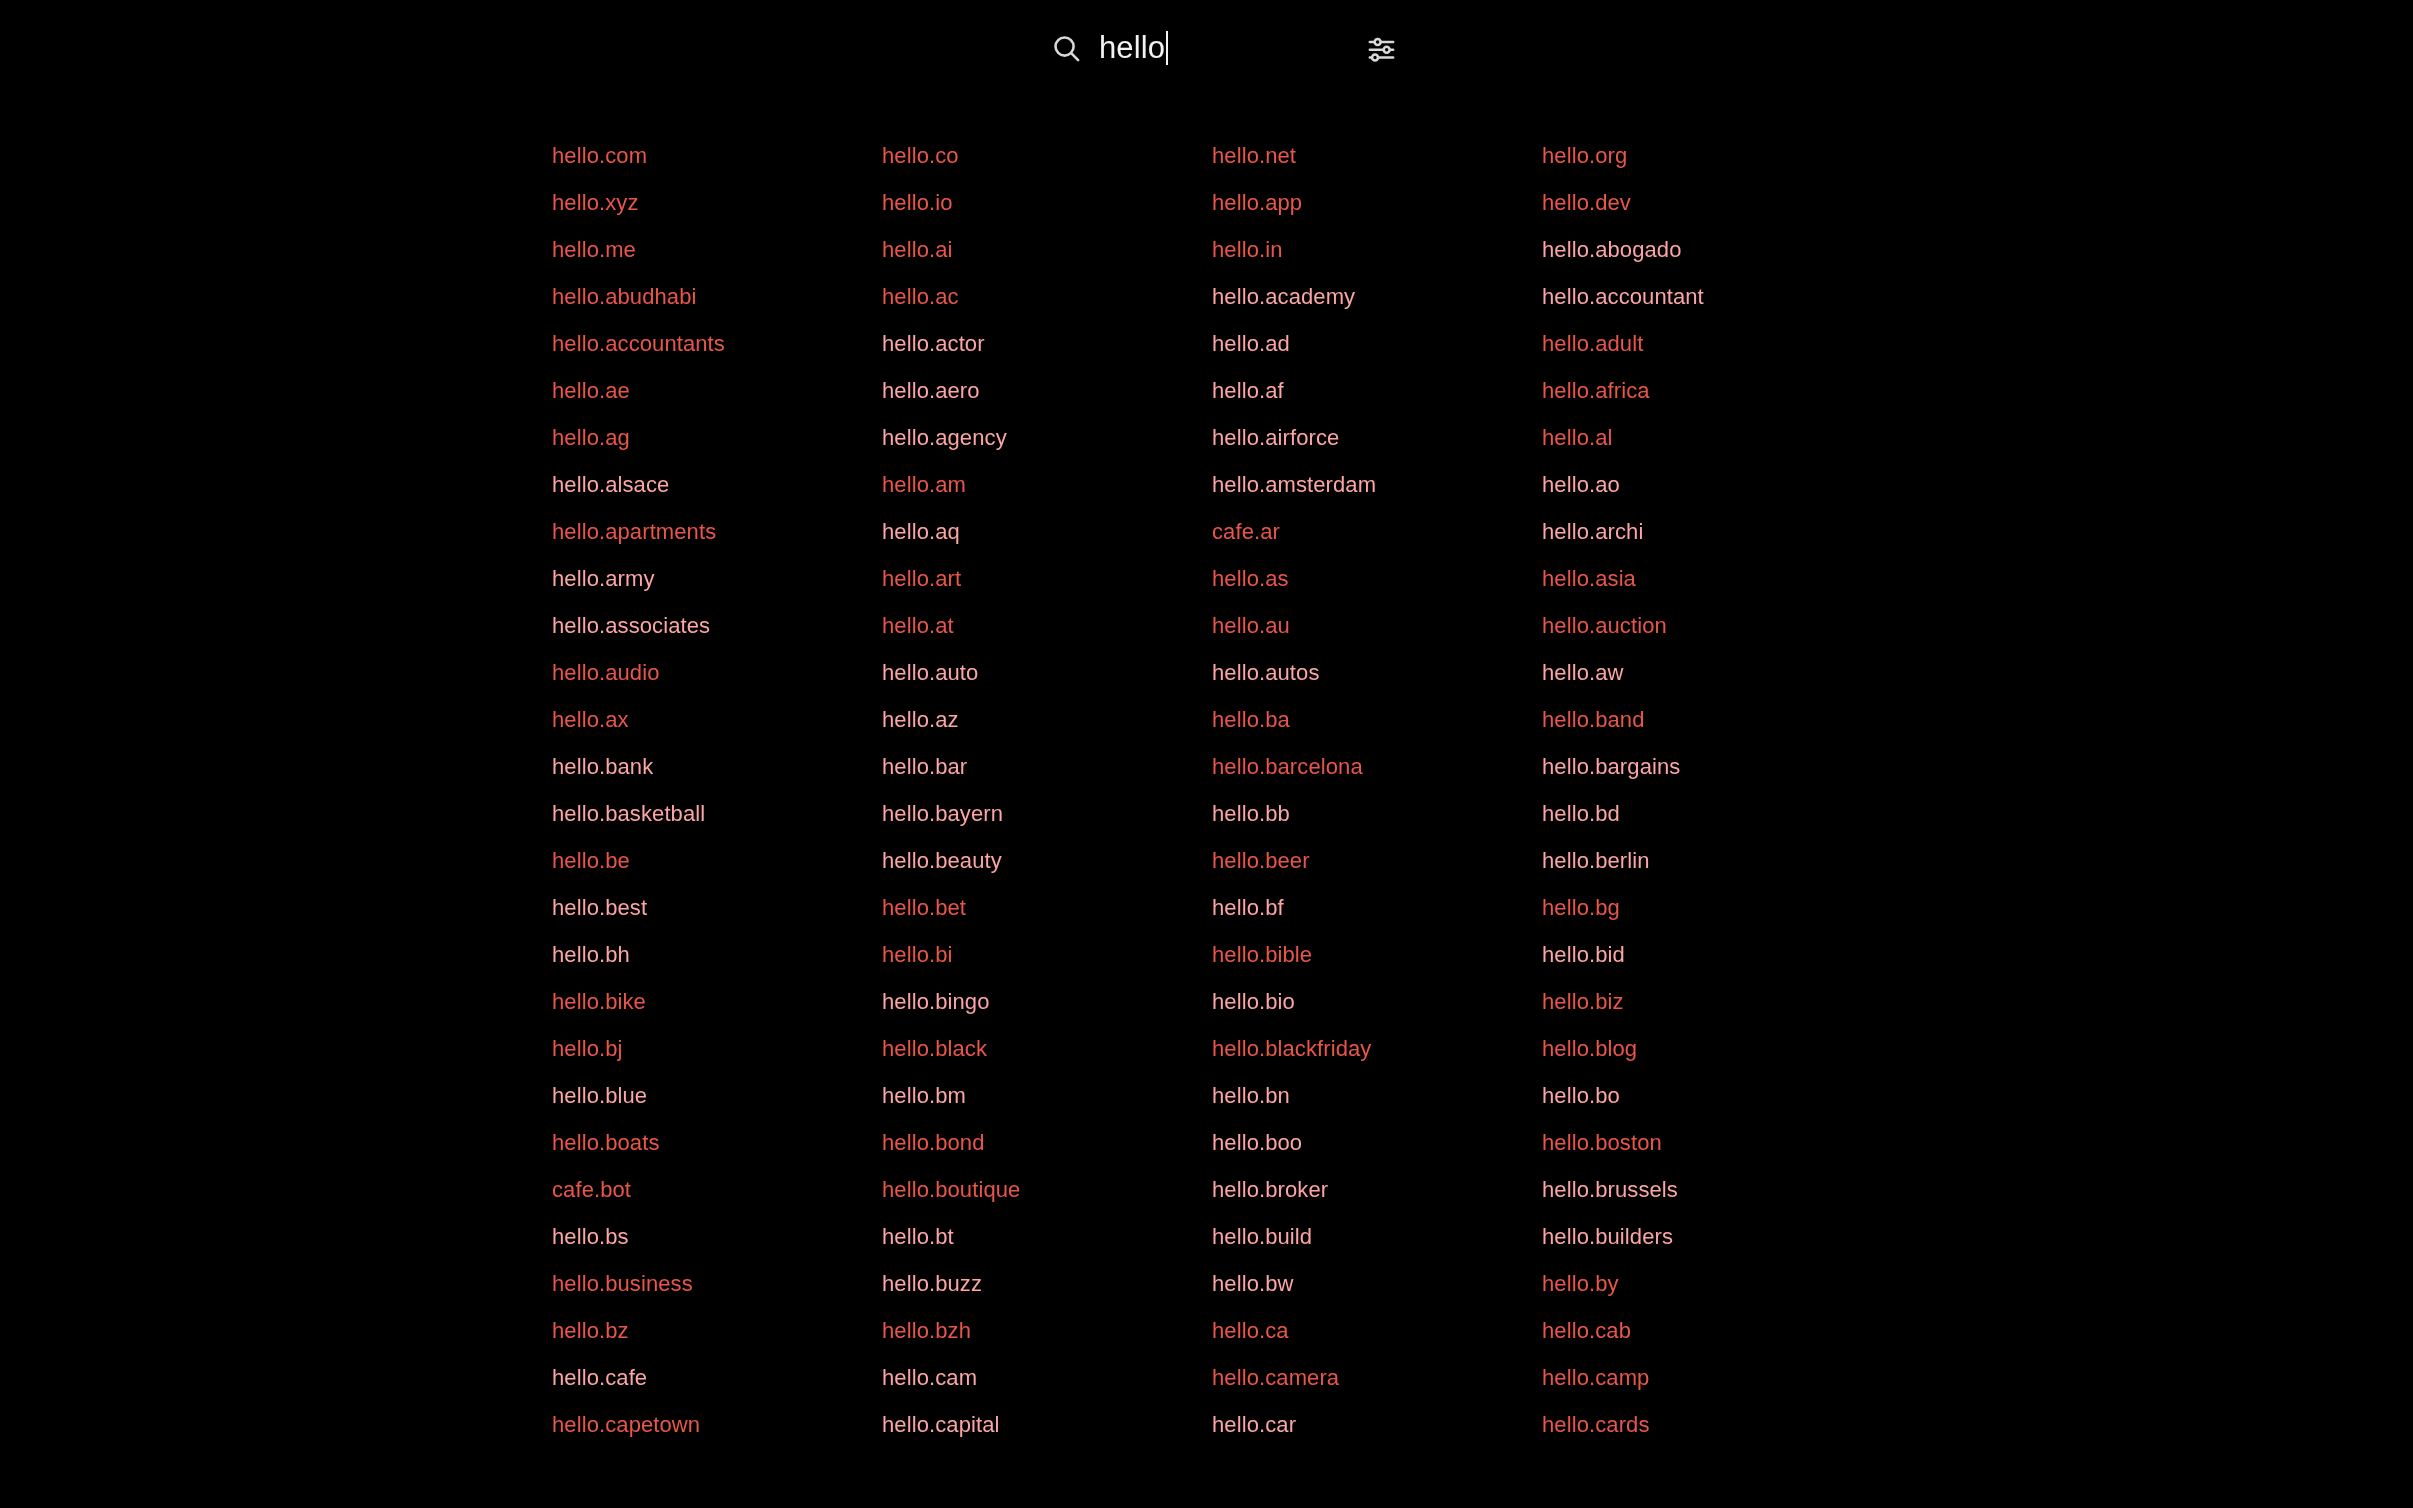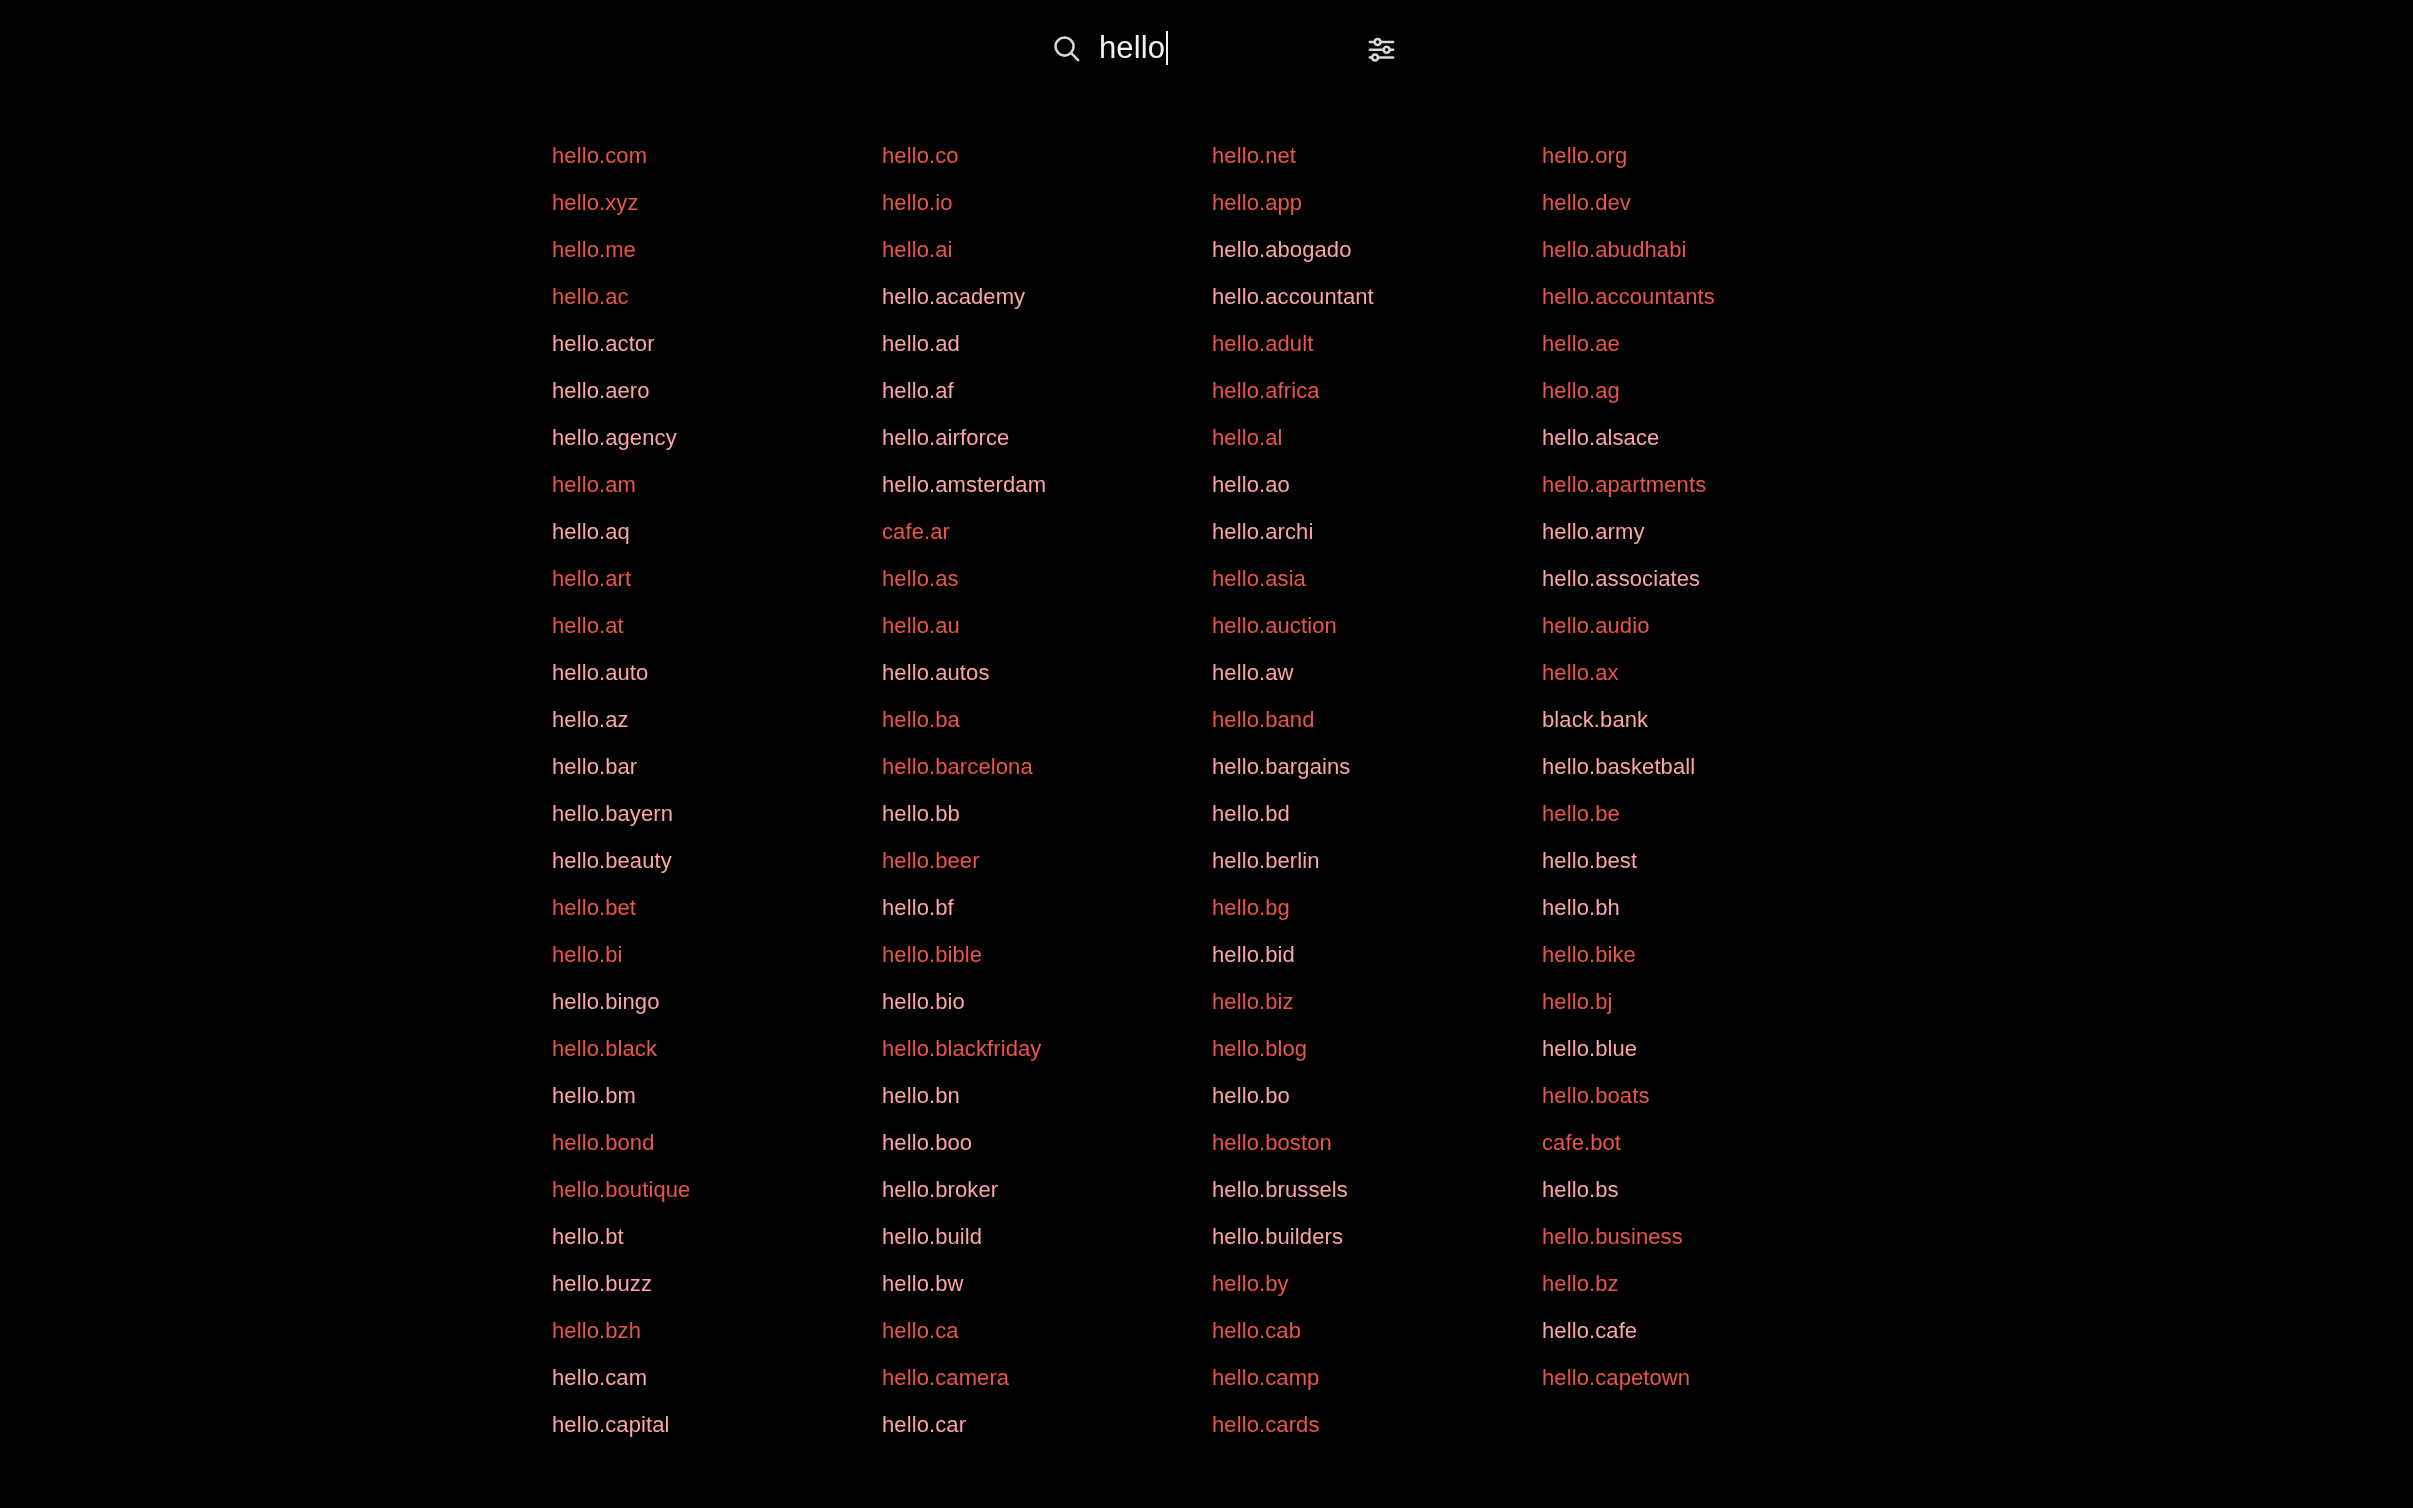--- a/index.html
+++ b/index.html
@@ -115,20 +115,21 @@
     <div class="result-item c-red">hello.com</div>
     <div class="result-item c-red">hello.co</div>
     <div class="result-item c-red">hello.net</div>
     <div class="result-item c-red">hello.org</div>
     <div class="result-item c-red">hello.xyz</div>
     <div class="result-item c-red">hello.io</div>
     <div class="result-item c-red">hello.app</div>
     <div class="result-item c-red">hello.dev</div>
     <div class="result-item c-red">hello.me</div>
     <div class="result-item c-red">hello.ai</div>
+    <div class="result-item c-red">hello.in</div>
     <div class="result-item c-blue">hello.abogado</div>
     <div class="result-item c-red">hello.abudhabi</div>
     <div class="result-item c-red">hello.ac</div>
     <div class="result-item c-blue">hello.academy</div>
     <div class="result-item c-blue">hello.accountant</div>
     <div class="result-item c-red">hello.accountants</div>
     <div class="result-item c-blue">hello.actor</div>
     <div class="result-item c-blue">hello.ad</div>
     <div class="result-item c-red">hello.adult</div>
     <div class="result-item c-red">hello.ae</div>
@@ -156,21 +157,21 @@
     <div class="result-item c-red">hello.au</div>
     <div class="result-item c-red">hello.auction</div>
     <div class="result-item c-red">hello.audio</div>
     <div class="result-item c-blue">hello.auto</div>
     <div class="result-item c-blue">hello.autos</div>
     <div class="result-item c-blue">hello.aw</div>
     <div class="result-item c-red">hello.ax</div>
     <div class="result-item c-blue">hello.az</div>
     <div class="result-item c-red">hello.ba</div>
     <div class="result-item c-red">hello.band</div>
-    <div class="result-item c-blue">black.bank</div>
+    <div class="result-item c-blue">hello.bank</div>
     <div class="result-item c-blue">hello.bar</div>
     <div class="result-item c-red">hello.barcelona</div>
     <div class="result-item c-blue">hello.bargains</div>
     <div class="result-item c-blue">hello.basketball</div>
     <div class="result-item c-blue">hello.bayern</div>
     <div class="result-item c-blue">hello.bb</div>
     <div class="result-item c-blue">hello.bd</div>
     <div class="result-item c-red">hello.be</div>
     <div class="result-item c-blue">hello.beauty</div>
     <div class="result-item c-red">hello.beer</div>

